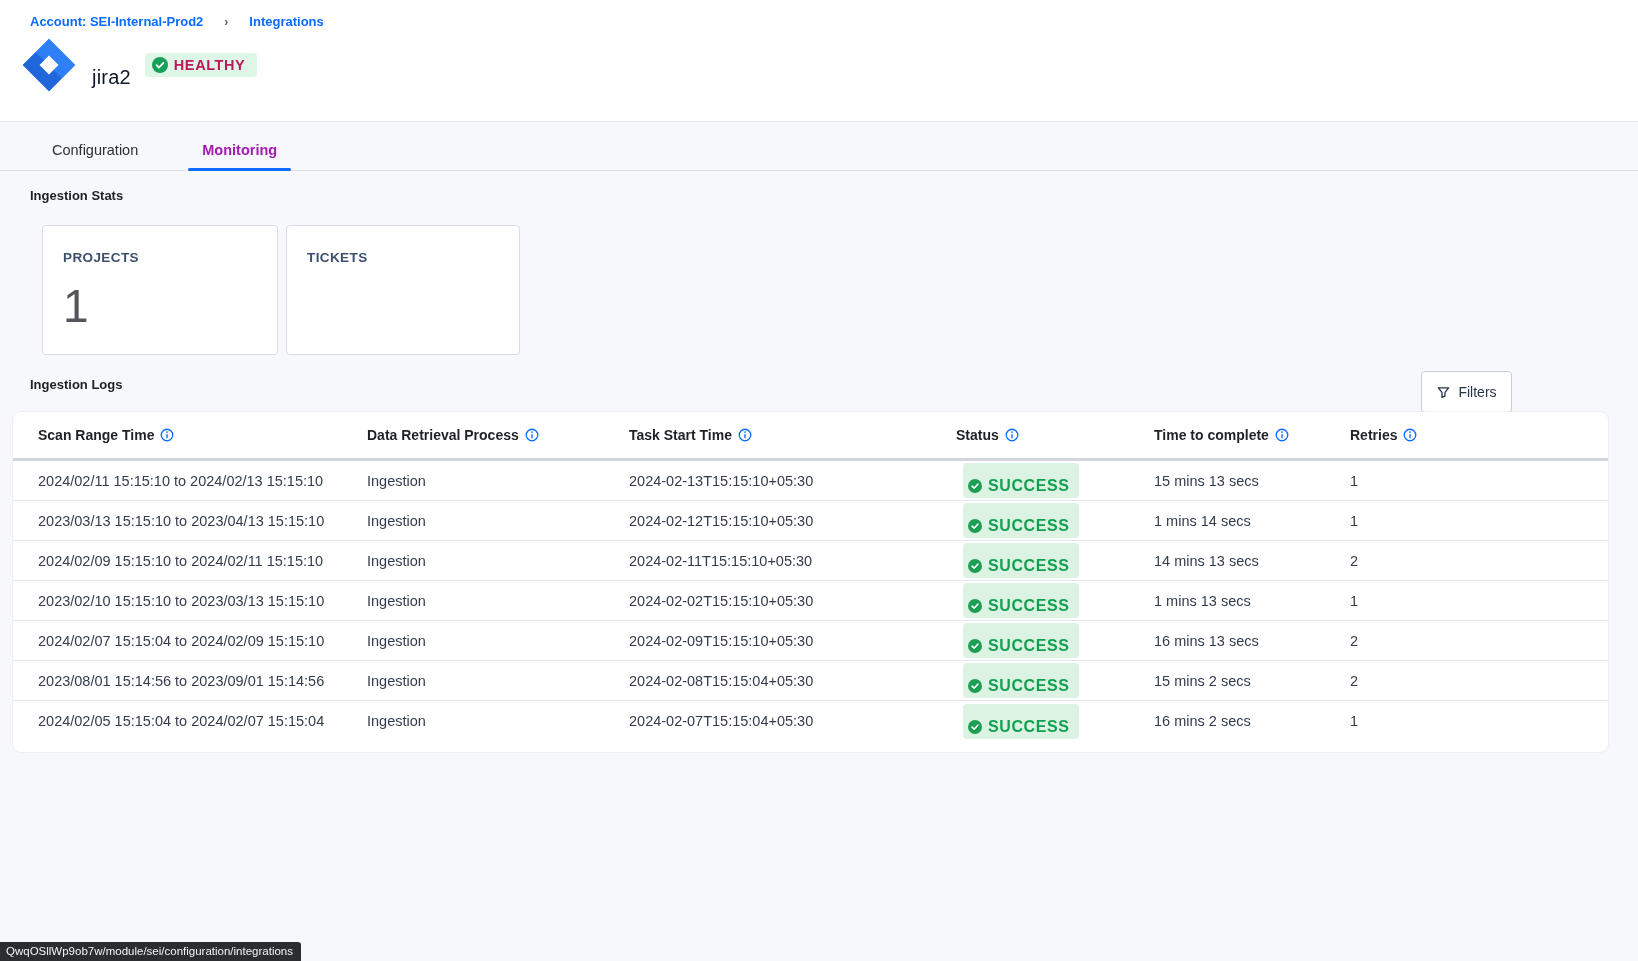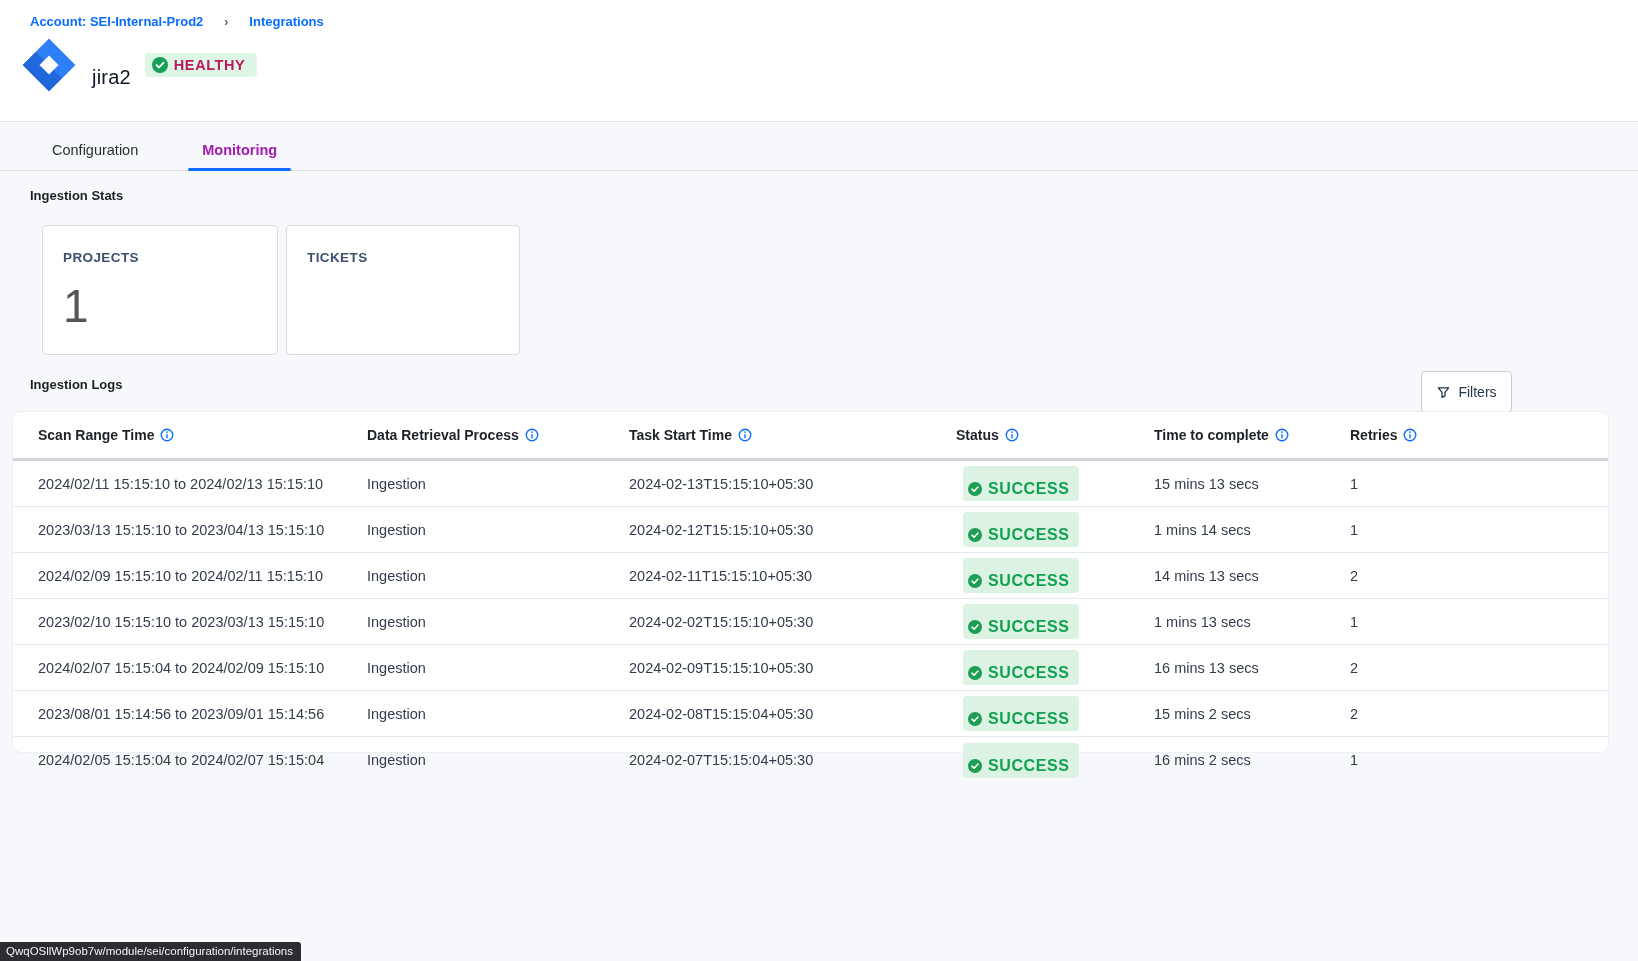--- a/index.html
+++ b/index.html
@@ -97,21 +97,21 @@
   }
   .log-head {
     height: 49px; border-bottom: 3px solid #d2d5da;
   }
   .log-head .th {
     font-size: 14px; font-weight: 700; color: #1e2227;
     display: flex; align-items: center; gap: 6px;
   }
   .info-icon { display: inline-flex; cursor: pointer; }
   .log-row {
-    height: 46px; border-bottom: 1px solid #e5e7ee;
+    height: 40px; border-bottom: 1px solid #e5e7ee;
     font-size: 14.5px; color: #333c4d;
   }
   .log-row:last-child { border-bottom: none; }
   .status-badge {
     display: inline-flex; align-items: center; gap: 6px;
     background: #dcf3e4; border-radius: 4px; padding: 14px 9px 3px 5px;
     font-size: 16px; font-weight: 700; color: #12a150; letter-spacing: 0.6px;
     margin-left: 7px;
   }
 

